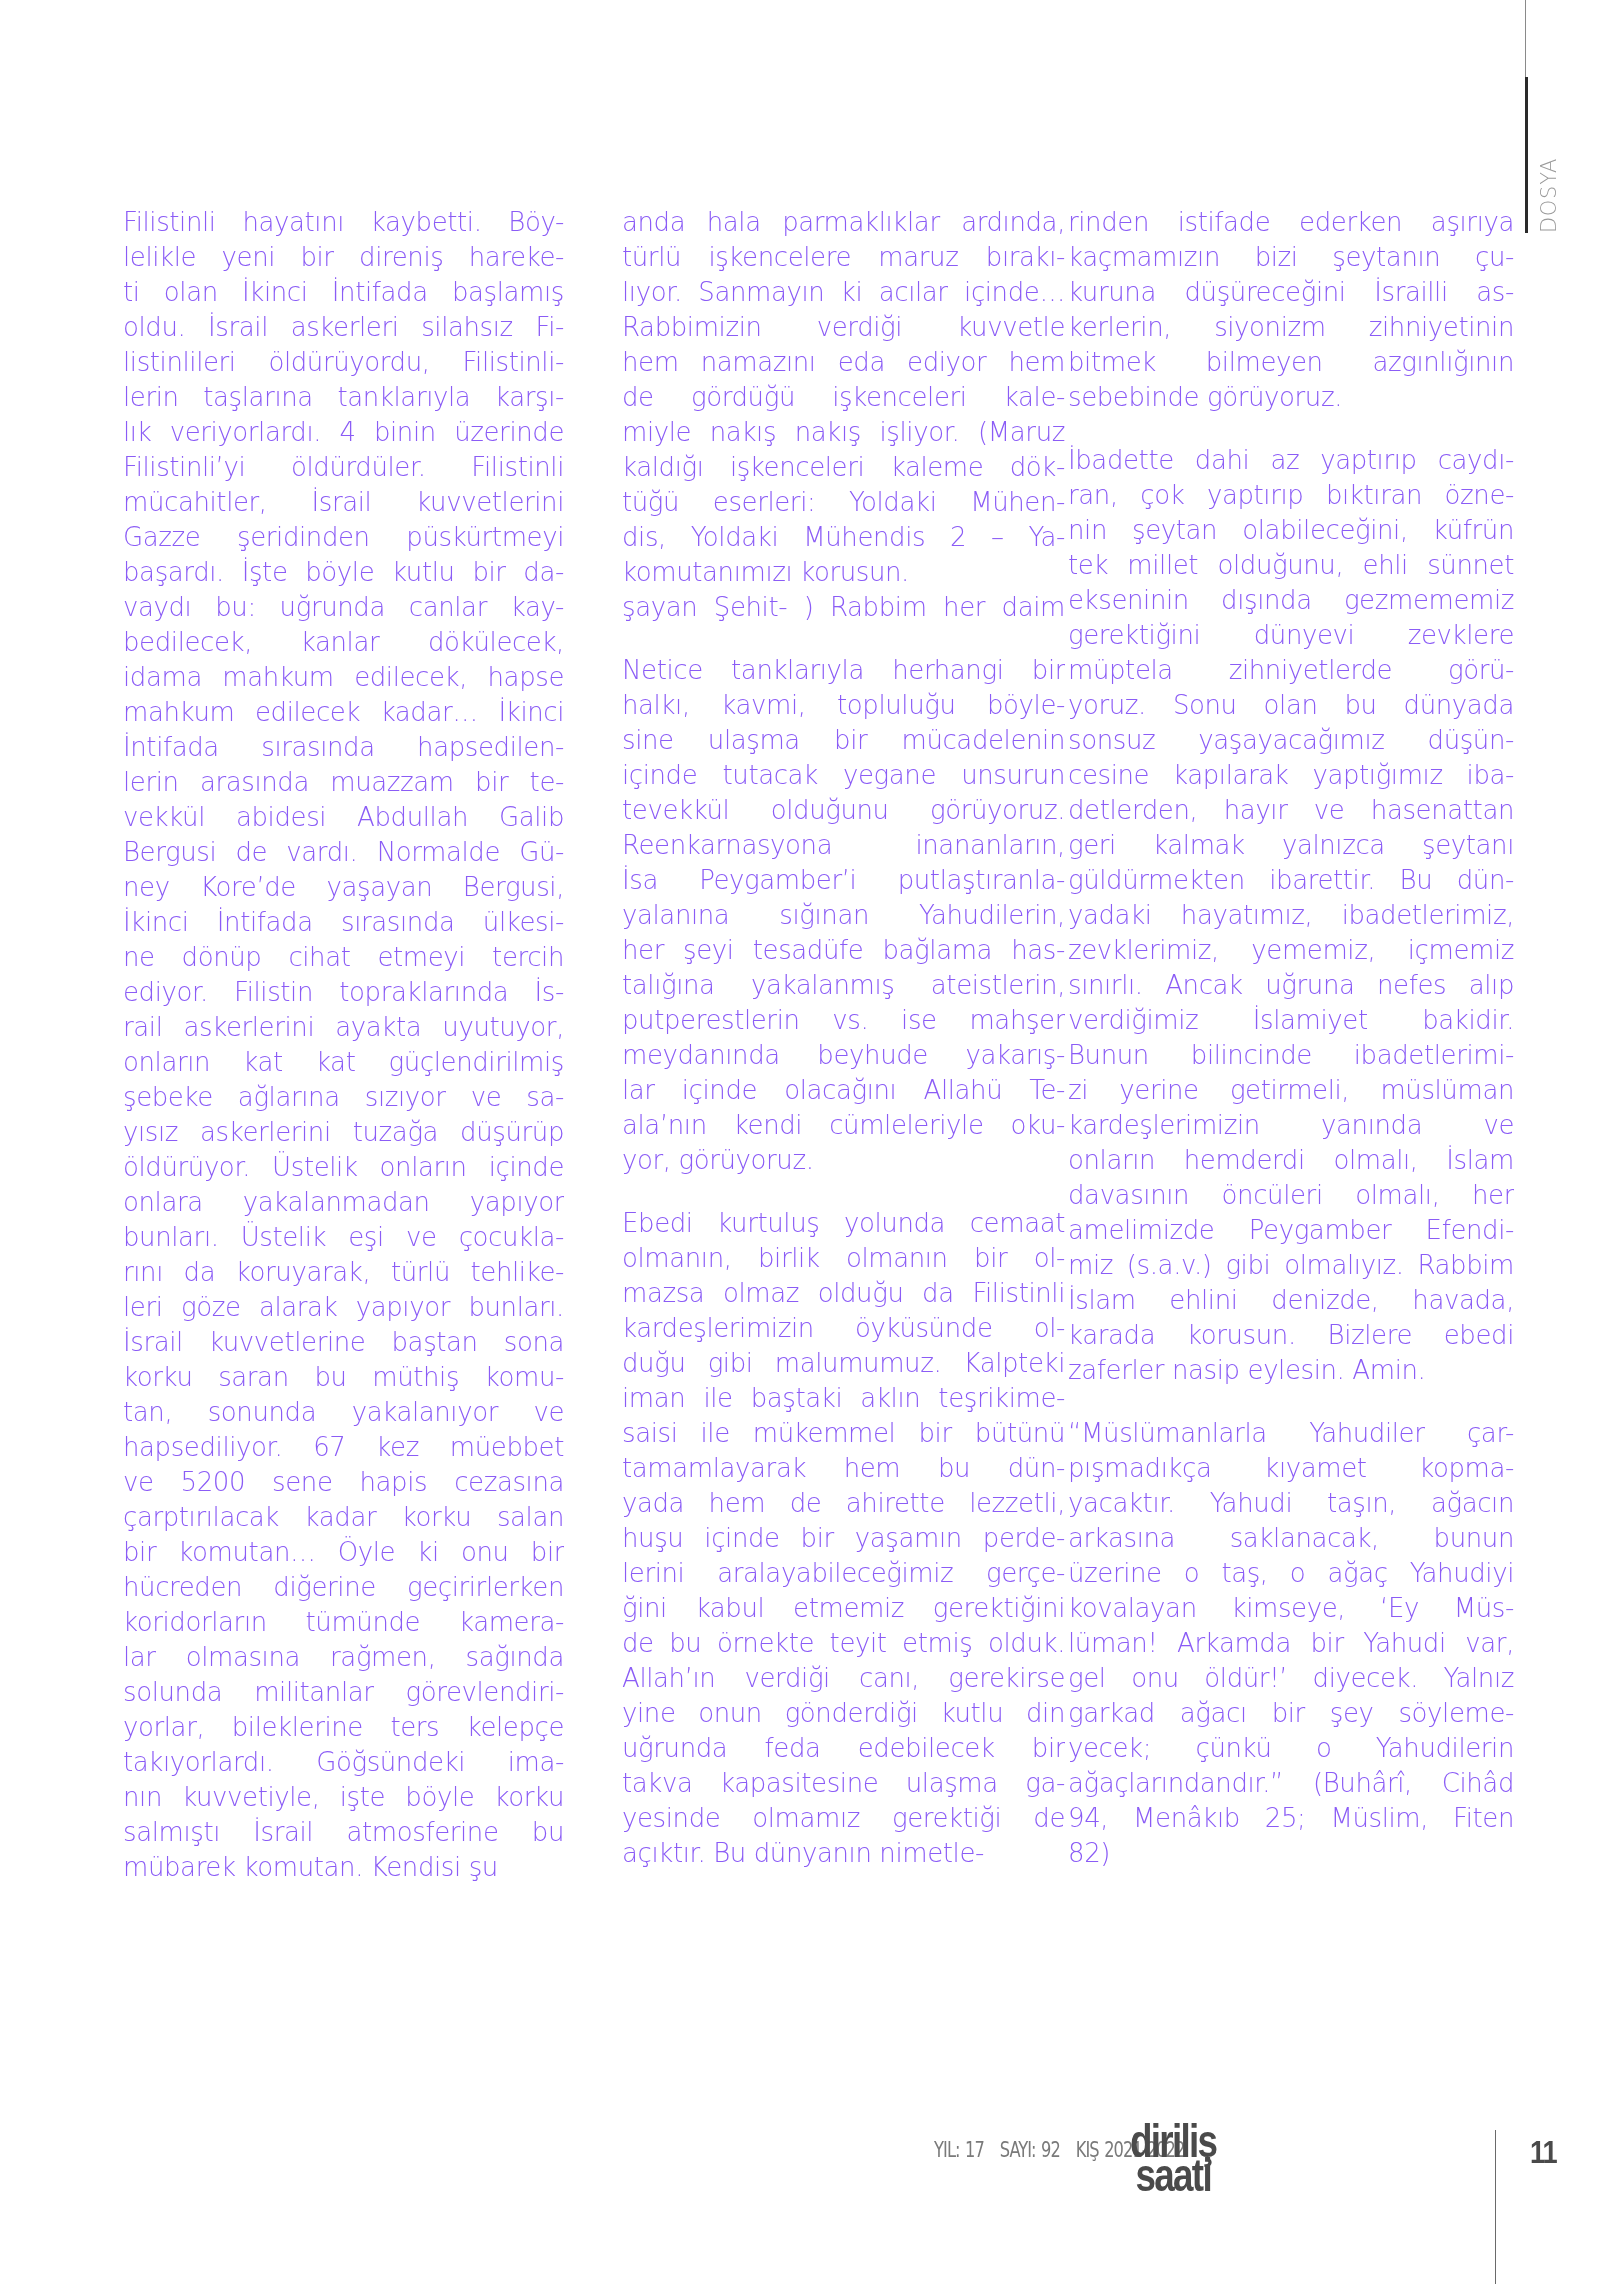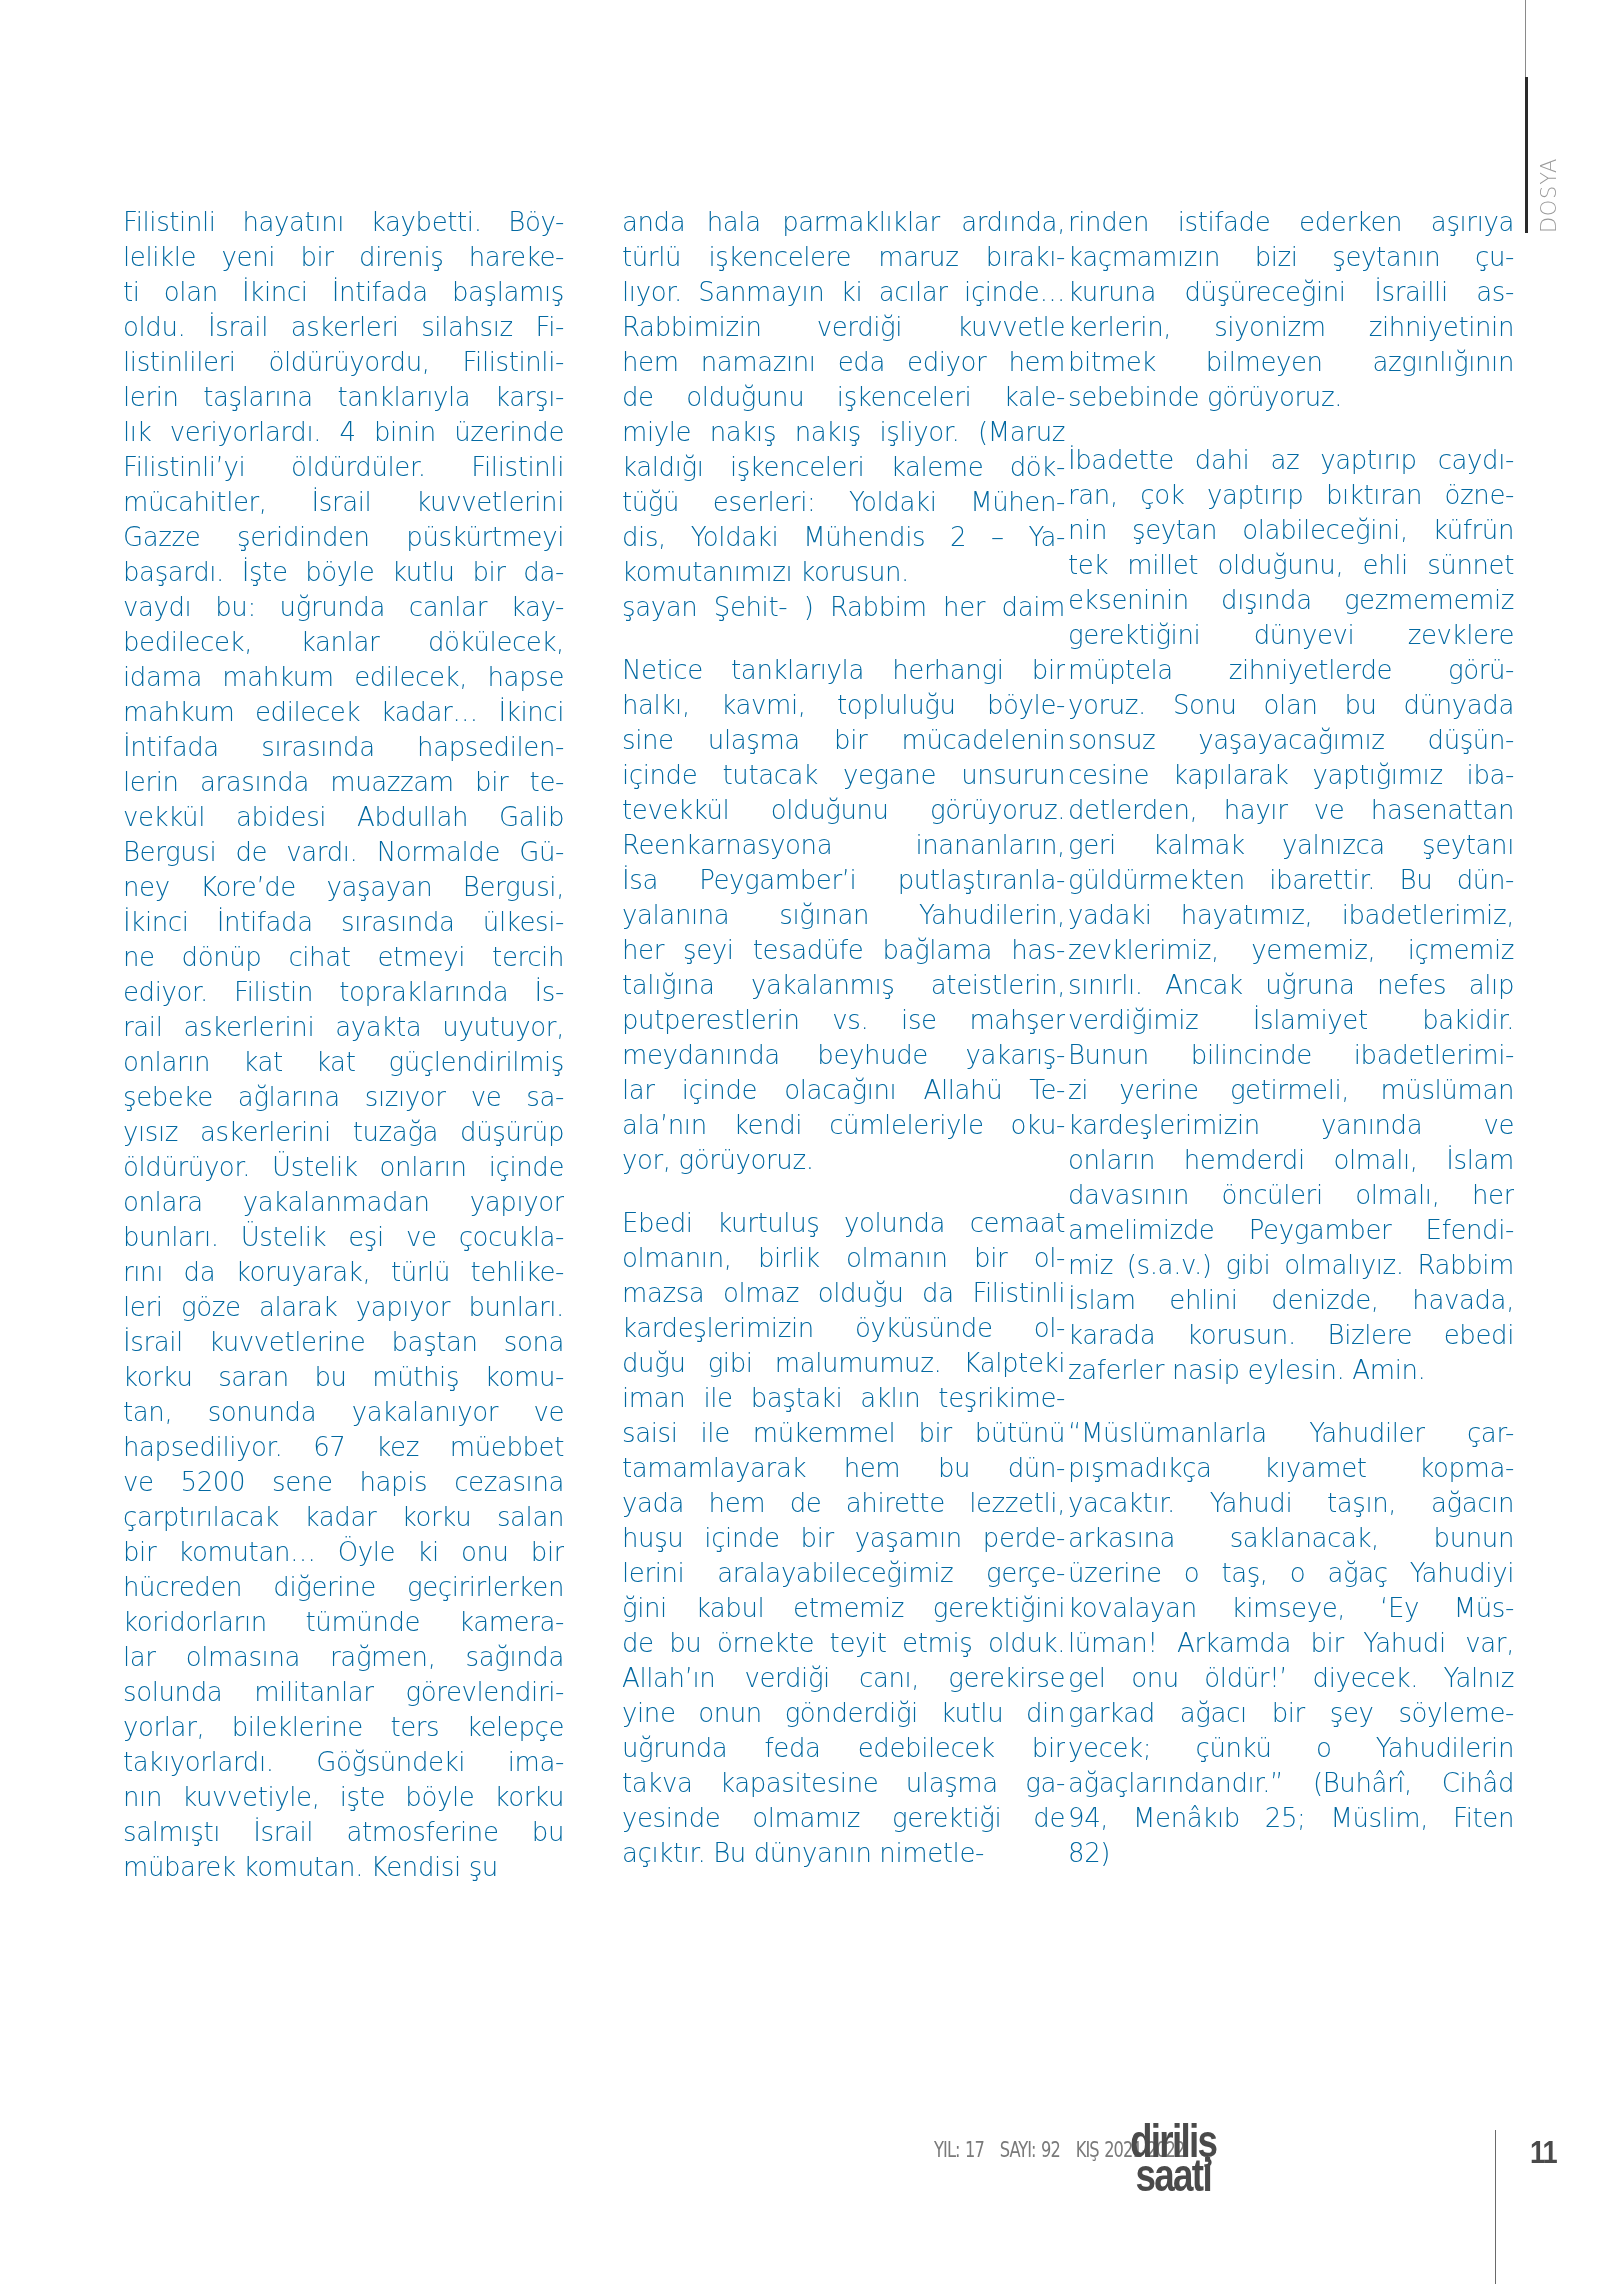--- a/index.html
+++ b/index.html
@@ -1,21 +1,21 @@
 <!DOCTYPE html>
 <html style="font-size:11.2px"><head>
 <meta charset="utf-8">
 <style>
   html, body { margin: 0; padding: 0; background: #ffffff; }
   body { width: 1620px; height: 2284px; position: relative; overflow: hidden; font-family: "DejaVu Sans", sans-serif; color: #1f1f1f; }
   .col {
     position: absolute; top: 205px;
     font-family: "DejaVu Sans", sans-serif;
     font-size: 26px; line-height: 35px; letter-spacing: -0.4px;
-    text-align: justify; color: #0369a1;
+    text-align: justify; color: #8b5cf6;
     font-weight: 300;
   }
   .col p { margin: 0 0 28px 0; }
   .col .line { display: block; text-align: justify; text-align-last: justify; white-space: nowrap; overflow: hidden; }
   .col .line.last { text-align-last: left; }
   #col1 { left: 123px; width: 441px; }
   #col2 { left: 622px; width: 443px; }
   #col3 { left: 1060px; width: 446px; margin-left: 8px; }
 
   .side-rule-thin { position: absolute; left: 1525px; top: 0; width: 1.4px; height: 77px; background: #8a8a8a; }
@@ -111,21 +111,21 @@
       <span class="line last">mübarek komutan. Kendisi şu</span>
     </p>
   </div>
 <div class="col" id="col2">
     <p>
       <span class="line">anda hala parmaklıklar ardında,</span>
       <span class="line">türlü işkencelere maruz bırakı-</span>
       <span class="line">lıyor. Sanmayın ki acılar içinde…</span>
       <span class="line">Rabbimizin verdiği kuvvetle</span>
       <span class="line">hem namazını eda ediyor hem</span>
-      <span class="line">de olduğunu işkenceleri kale-</span>
+      <span class="line">de gördüğü işkenceleri kale-</span>
       <span class="line">miyle nakış nakış işliyor. (Maruz</span>
       <span class="line">kaldığı işkenceleri kaleme dök-</span>
       <span class="line">tüğü eserleri: Yoldaki Mühen-</span>
       <span class="line">dis, Yoldaki Mühendis 2 – Ya-</span>
       <span class="line last">komutanımızı korusun.</span>
       <span class="line">şayan Şehit- ) Rabbim her daim</span>
     </p>
     <p>
       <span class="line">Netice tanklarıyla herhangi bir</span>
       <span class="line">halkı, kavmi, topluluğu böyle-</span>

